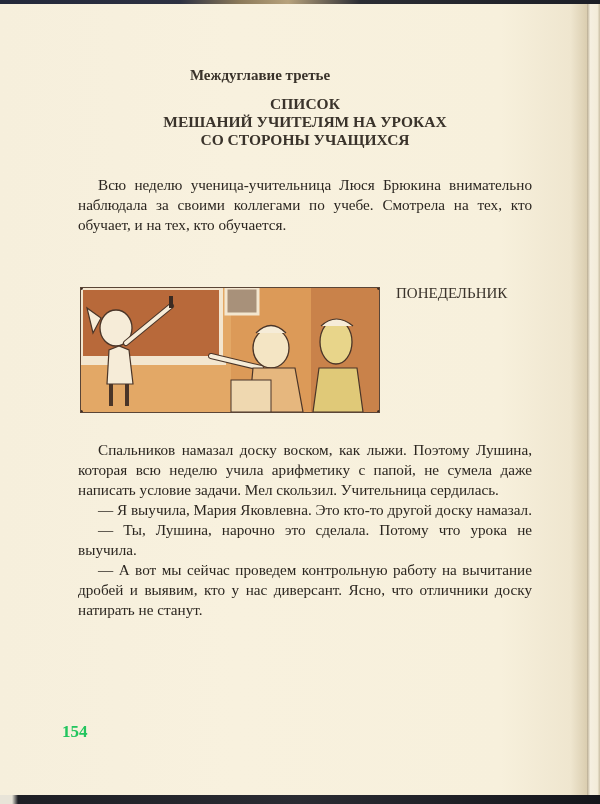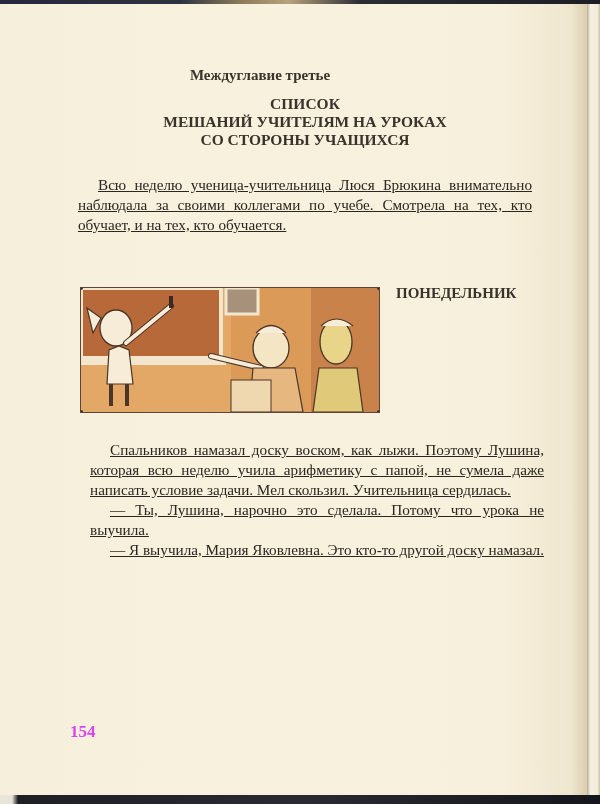--- a/index.html
+++ b/index.html
@@ -22,51 +22,50 @@
       background: linear-gradient(90deg, #b8ab90 0%, #f5efe0 25%, #f3ecd9 80%, #c9bea3 100%);
     }
     .bottom-edge {
       position: absolute; left: 0; top: 795px; width: 600px; height: 9px;
       background: linear-gradient(90deg, #e8e4d8 0%, #e8e4d8 2%, #1e1f25 3%, #2a2b32 50%, #15161b 100%);
     }
     .text {
       color: #2b2620;
       font-size: 15.2px;
       line-height: 20px;
-      text-decoration: underline;
     }
     .chapter-label {
       position: absolute; top: 67px; left: 0; width: 520px; text-align: center;
       font-weight: bold; font-size: 15px; color: #3a332b;
     }
     .title {
       position: absolute; top: 95px; left: 0; width: 610px; text-align: center;
       font-weight: bold; font-size: 15.5px; line-height: 18px; color: #3a332b;
     }
     .para {
       position: absolute; left: 78px; width: 454px;
       text-align: justify; text-align-last: left;
     }
     .para p { margin: 0; text-indent: 20px; }
     .weekday {
       position: absolute; left: 396px; top: 285px;
-      font-weight: bold; font-size: 15px; color: #3a332b;
+      font-weight: normal; font-size: 15px; color: #3a332b;
     }
     .illustration {
       position: absolute; left: 80px; top: 287px; width: 298px; height: 124px;
       border: 1px solid #5a4536;
       overflow: hidden;
       background: #d89a5a;
     }
     .illustration .dot {
       position: absolute; width: 4px; height: 4px; background: #3a2a22; border-radius: 50%;
     }
     .page-number {
-      position: absolute; left: 70px; top: 722px;
-      font-weight: bold; font-size: 17px; color: #d946ef;
+      position: absolute; left: 62px; top: 722px;
+      font-weight: bold; font-size: 17px; color: #22c55e;
     }
   </style>
 </head>
 <body>
 
 <div class="top-edge"></div>
 <div class="page"></div>
 <div class="right-strip"></div>
 <div class="bottom-edge"></div>
 
@@ -115,19 +114,20 @@
     <path d="M238 80 L232 124 L282 124 L276 80 Z" fill="#e0c978" stroke="#4a3528" stroke-width="1.2"></path>
   </svg>
   <span class="dot" style="left:-2px;top:-2px;"></span>
   <span class="dot" style="right:-2px;top:-2px;"></span>
   <span class="dot" style="left:-2px;bottom:-2px;"></span>
   <span class="dot" style="right:-2px;bottom:-2px;"></span>
 </div>
 
 <div class="weekday">ПОНЕДЕЛЬНИК</div>
 
-<div class="para text" style="top:440px;margin-left:12px;">
+<div class="para text" style="top:440px;">
   <p>Спальников намазал доску воском, как лыжи. Поэтому Лушина, которая всю неделю учила арифметику с папой, не сумела даже написать условие задачи. Мел скользил. Учительница сердилась.</p>
+  <p>— Я выучила, Мария Яковлевна. Это кто-то другой доску намазал.</p>
   <p>— Ты, Лушина, нарочно это сделала. Потому что урока не выучила.</p>
-  <p>— Я выучила, Мария Яковлевна. Это кто-то другой доску намазал.</p>
+  <p>— А вот мы сейчас проведем контрольную работу на вычитание дробей и выявим, кто у нас диверсант. Ясно, что отличники доску натирать не станут.</p>
 </div>
 
 <div class="page-number">154</div>
 
 </body></html>

